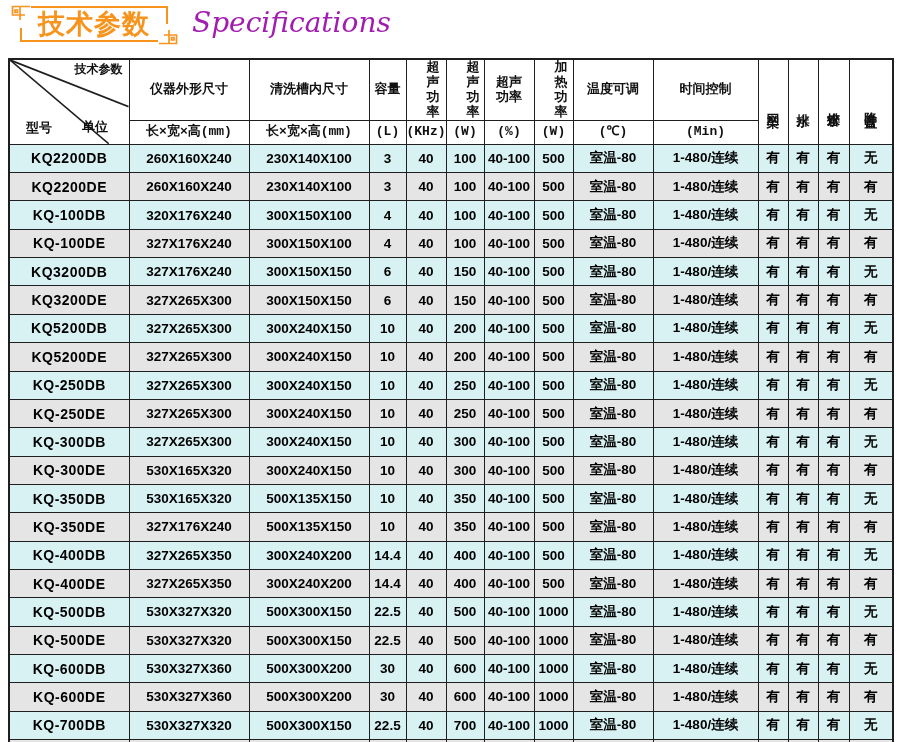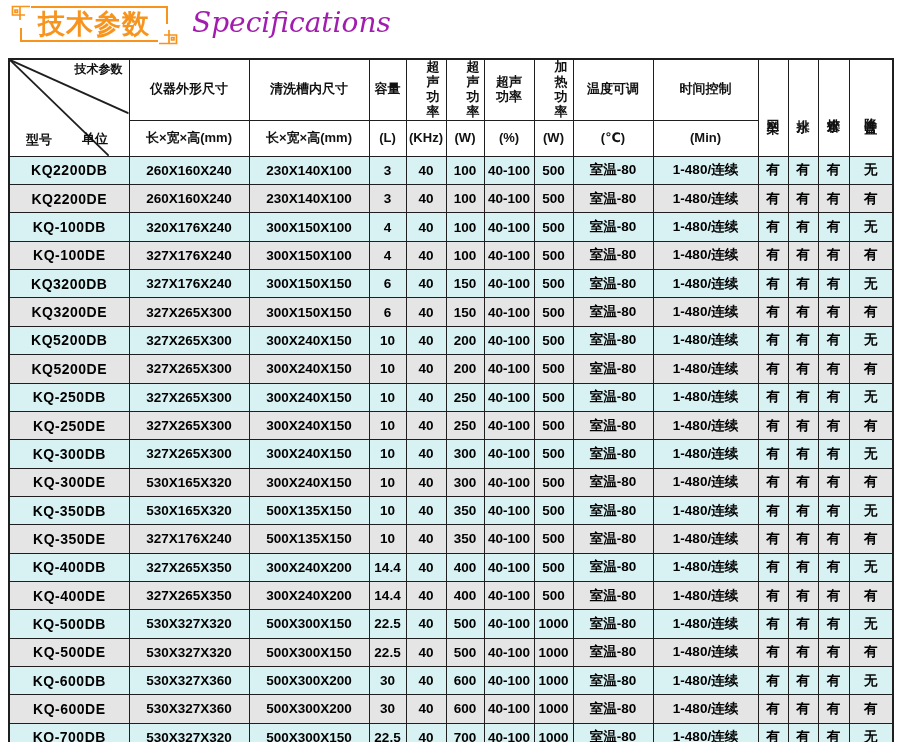--- a/index.html
+++ b/index.html
@@ -39,21 +39,21 @@
     border: 2px solid #1F1F1F;
   }
   .spec th, .spec td {
     border: 1px solid #1F1F1F;
     text-align: center;
     vertical-align: middle;
     padding: 0;
     overflow: hidden;
   }
   .spec thead tr.labels { height: 30px; }
-  .spec thead tr.units  { height: 36px; }
+  .spec thead tr.units  { height: 24px; font-family: Liberation Mono, monospace; }
   .spec thead th {
     background: #fff;
     font-weight: bold;
     font-size: 13px;
     line-height: 1.15;
   }
   th.pad-narrow { padding: 0 20px; }
   th.pad-mid    { padding: 0 7px; }
   
   th.corner { position: relative; padding: 0; }

